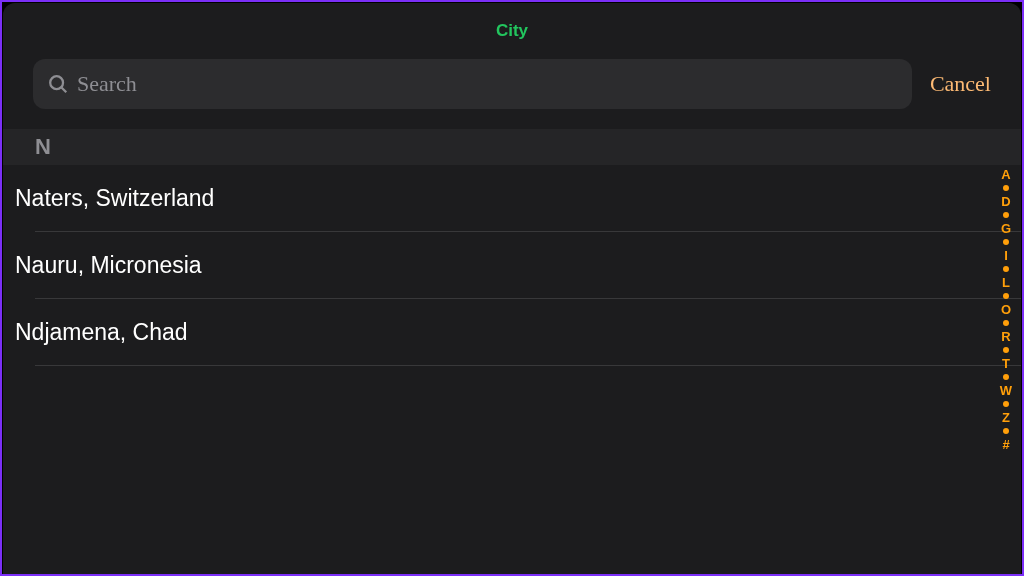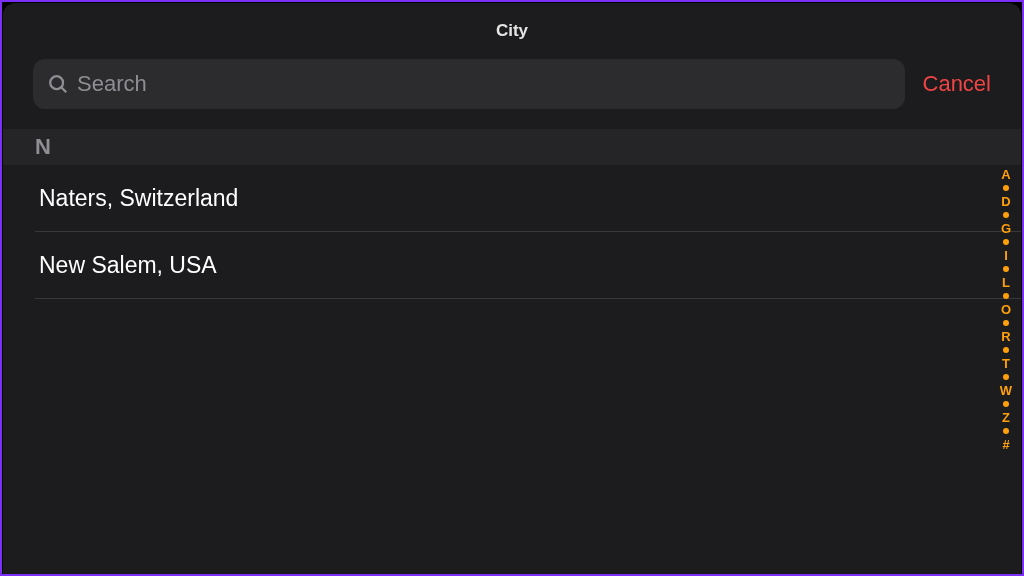--- a/index.html
+++ b/index.html
@@ -26,29 +26,30 @@
       overflow: hidden;
     }
     .header {
       height: 56px;
       display: flex;
       align-items: center;
       justify-content: center;
       position: relative;
     }
     .title {
-      color: #e5e5e5;
+      color: #22c55e;
       font-size: 17px;
       font-weight: 600;
     }
     .search-row {
       display: flex;
       align-items: center;
       padding: 0 30px 20px 30px;
       gap: 18px;
+      font-family: Liberation Serif, serif;
     }
     .search-field {
       flex: 1;
       height: 50px;
       background: #2c2c2e;
       border-radius: 12px;
       display: flex;
       align-items: center;
       padding: 0 14px;
       gap: 8px;
@@ -67,21 +68,21 @@
       color: #ffffff;
       font-size: 22px;
       font-family: inherit;
     }
     .search-input::placeholder {
       color: #8e8e93;
     }
     .cancel-btn {
       background: none;
       border: none;
-      color: #ef4444;
+      color: #fdba74;
       font-size: 22px;
       cursor: pointer;
       font-family: inherit;
     }
     .section-header {
       height: 36px;
       background: #252527;
       display: flex;
       align-items: center;
       padding: 0 32px;
@@ -89,21 +90,21 @@
       font-size: 22px;
       font-weight: 600;
     }
     .list {
       background: #1c1c1e;
     }
     .list-row {
       height: 67px;
       display: flex;
       align-items: center;
-      padding: 0 36px;
+      padding: 0 12px;
       position: relative;
       cursor: pointer;
     }
     .list-row::after {
       content: '';
       position: absolute;
       bottom: 0;
       left: 32px;
       right: 0;
       height: 1px;
@@ -179,21 +180,24 @@
 
   <div class="section-header">
     <span>N</span>
   </div>
 
   <div class="list">
     <div class="list-row">
       <span class="list-label">Naters, Switzerland</span>
     </div>
     <div class="list-row">
-      <span class="list-label">New Salem, USA</span>
+      <span class="list-label">Nauru, Micronesia</span>
+    </div>
+    <div class="list-row">
+      <span class="list-label">Ndjamena, Chad</span>
     </div>
   </div>
 
   <div class="index-bar" id="index-bar">
       <div class="index-item">A</div>
       <div class="index-dot"></div>
       <div class="index-item">D</div>
       <div class="index-dot"></div>
       <div class="index-item">G</div>
       <div class="index-dot"></div>

